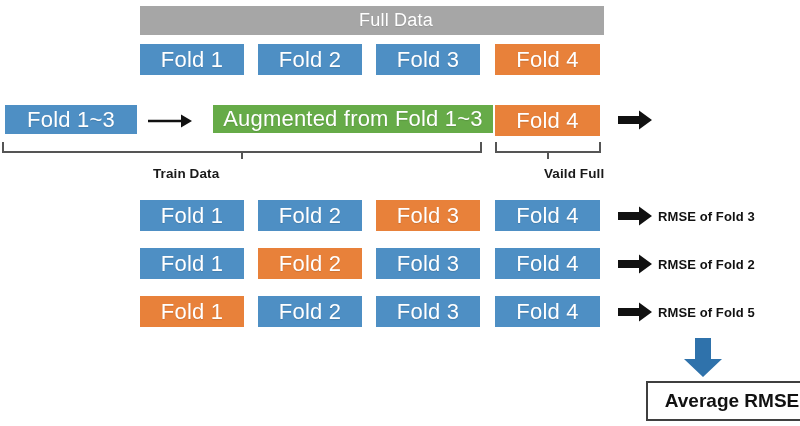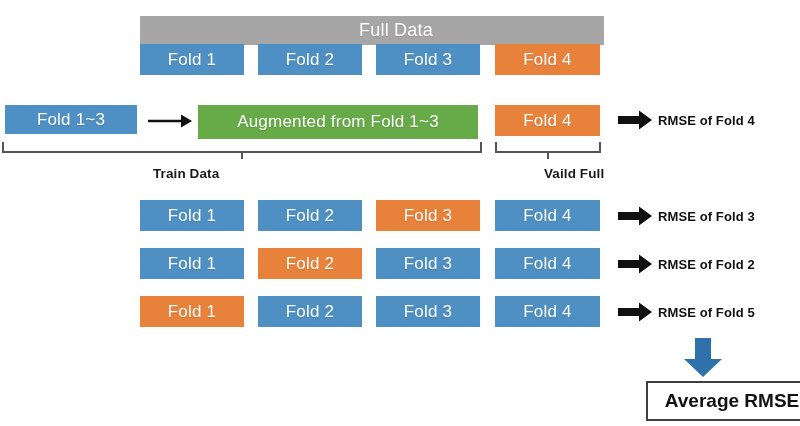--- a/index.html
+++ b/index.html
@@ -10,21 +10,21 @@
     overflow:hidden;
     position:relative;
   }
   #stage{position:absolute;left:0;top:0;width:800px;height:426px;}
 
   .box{
     position:absolute;
     box-sizing:border-box;
     display:flex;align-items:center;justify-content:center;
     color:#ffffff;
-    font-size:17px;
+    font-size:22px;
     letter-spacing:.2px;
     white-space:nowrap;
     text-shadow:0 1px 1px rgba(0,0,0,.12);
   }
   .blue  {background:#4e8fc4;}
   .orange{background:#e8813a;}
   .green {background:#66ab48;}
   .gray  {background:#a6a6a6;}
 
   .gray.fulldata{font-size:18px;}
@@ -73,42 +73,41 @@
     font-weight:bold;
     color:#111111;
     white-space:nowrap;
   }
 </style>
 </head>
 <body>
 
 <div id="stage">
 
-  <div class="box gray fulldata" style="left:140px;top:16px;width:464px;height:29px;padding-left:48px;">Full Data</div>
+  <div class="box gray fulldata" style="left:140px;top:6px;width:464px;height:29px;padding-left:48px;">Full Data</div>
 
   <div class="box blue" style="left:140px;top:44px;width:104px;height:31px;">Fold 1</div>
   <div class="box blue" style="left:258px;top:44px;width:104px;height:31px;">Fold 2</div>
   <div class="box blue" style="left:376px;top:44px;width:104px;height:31px;">Fold 3</div>
   <div class="box orange" style="left:495px;top:44px;width:105px;height:31px;">Fold 4</div>
 
   <div class="box blue" style="left:5px;top:105px;width:132px;height:29px;">Fold 1~3</div>
 
   <svg class="thin-arrow" style="left:148px;top:113px;width:44px;height:16px;" viewBox="0 0 44 16">
     <line x1="0" y1="8" x2="33" y2="8" stroke="#111111" stroke-width="2.6"></line>
     <polygon points="33,1.5 44,8 33,14.5" fill="#111111"></polygon>
   </svg>
 
-  <div class="box green" style="left:198px;top:105px;width:280px;height:34px;">Augmented from Fold 1~3</div>
+  <div class="box green" style="left:213px;top:105px;width:280px;height:28px;">Augmented from Fold 1~3</div>
 
   <div class="box orange" style="left:495px;top:105px;width:105px;height:31px;">Fold 4</div>
 
   <svg class="arrow-right" style="left:618px;top:110px;width:34px;height:20px;" viewBox="0 0 34 20">
     <polygon points="0,6 21,6 21,0.5 34,10 21,19.5 21,14 0,14" fill="#111111"></polygon>
   </svg>
-  <div class="rmse-label" style="left:658px;top:113px;">RMSE of Fold 4</div>
 
   <svg class="brace" style="left:2px;top:141px;width:480px;height:18px;" viewBox="0 0 480 18">
     <path d="M1,1 L1,11 L479,11 L479,1" fill="none" stroke="#555555" stroke-width="2"></path>
     <line x1="240" y1="11" x2="240" y2="18" stroke="#555555" stroke-width="2"></line>
   </svg>
   <div class="caption" style="left:113px;top:166px;">Train Data</div>
 
   <svg class="brace" style="left:495px;top:141px;width:106px;height:18px;" viewBox="0 0 106 18">
     <path d="M1,1 L1,11 L105,11 L105,1" fill="none" stroke="#555555" stroke-width="2"></path>
     <line x1="53" y1="11" x2="53" y2="18" stroke="#555555" stroke-width="2"></line>

